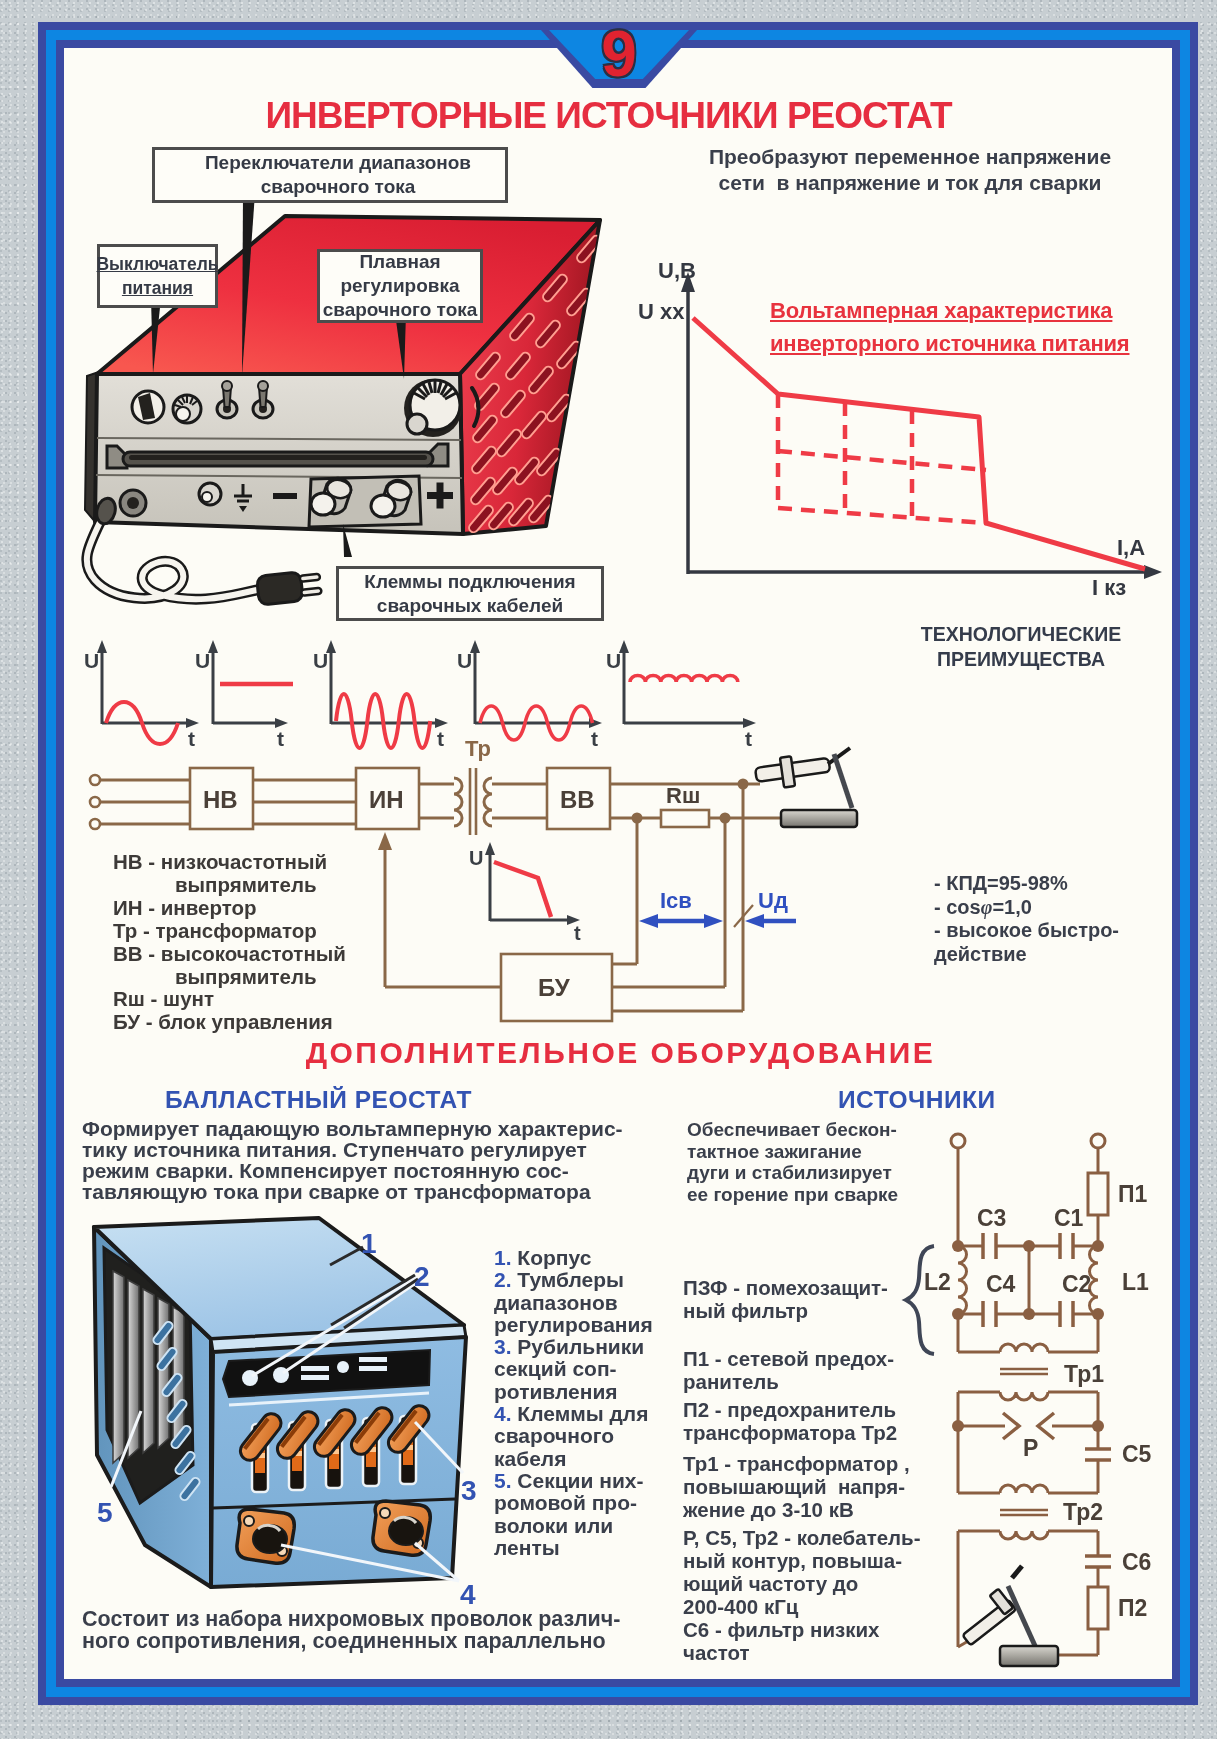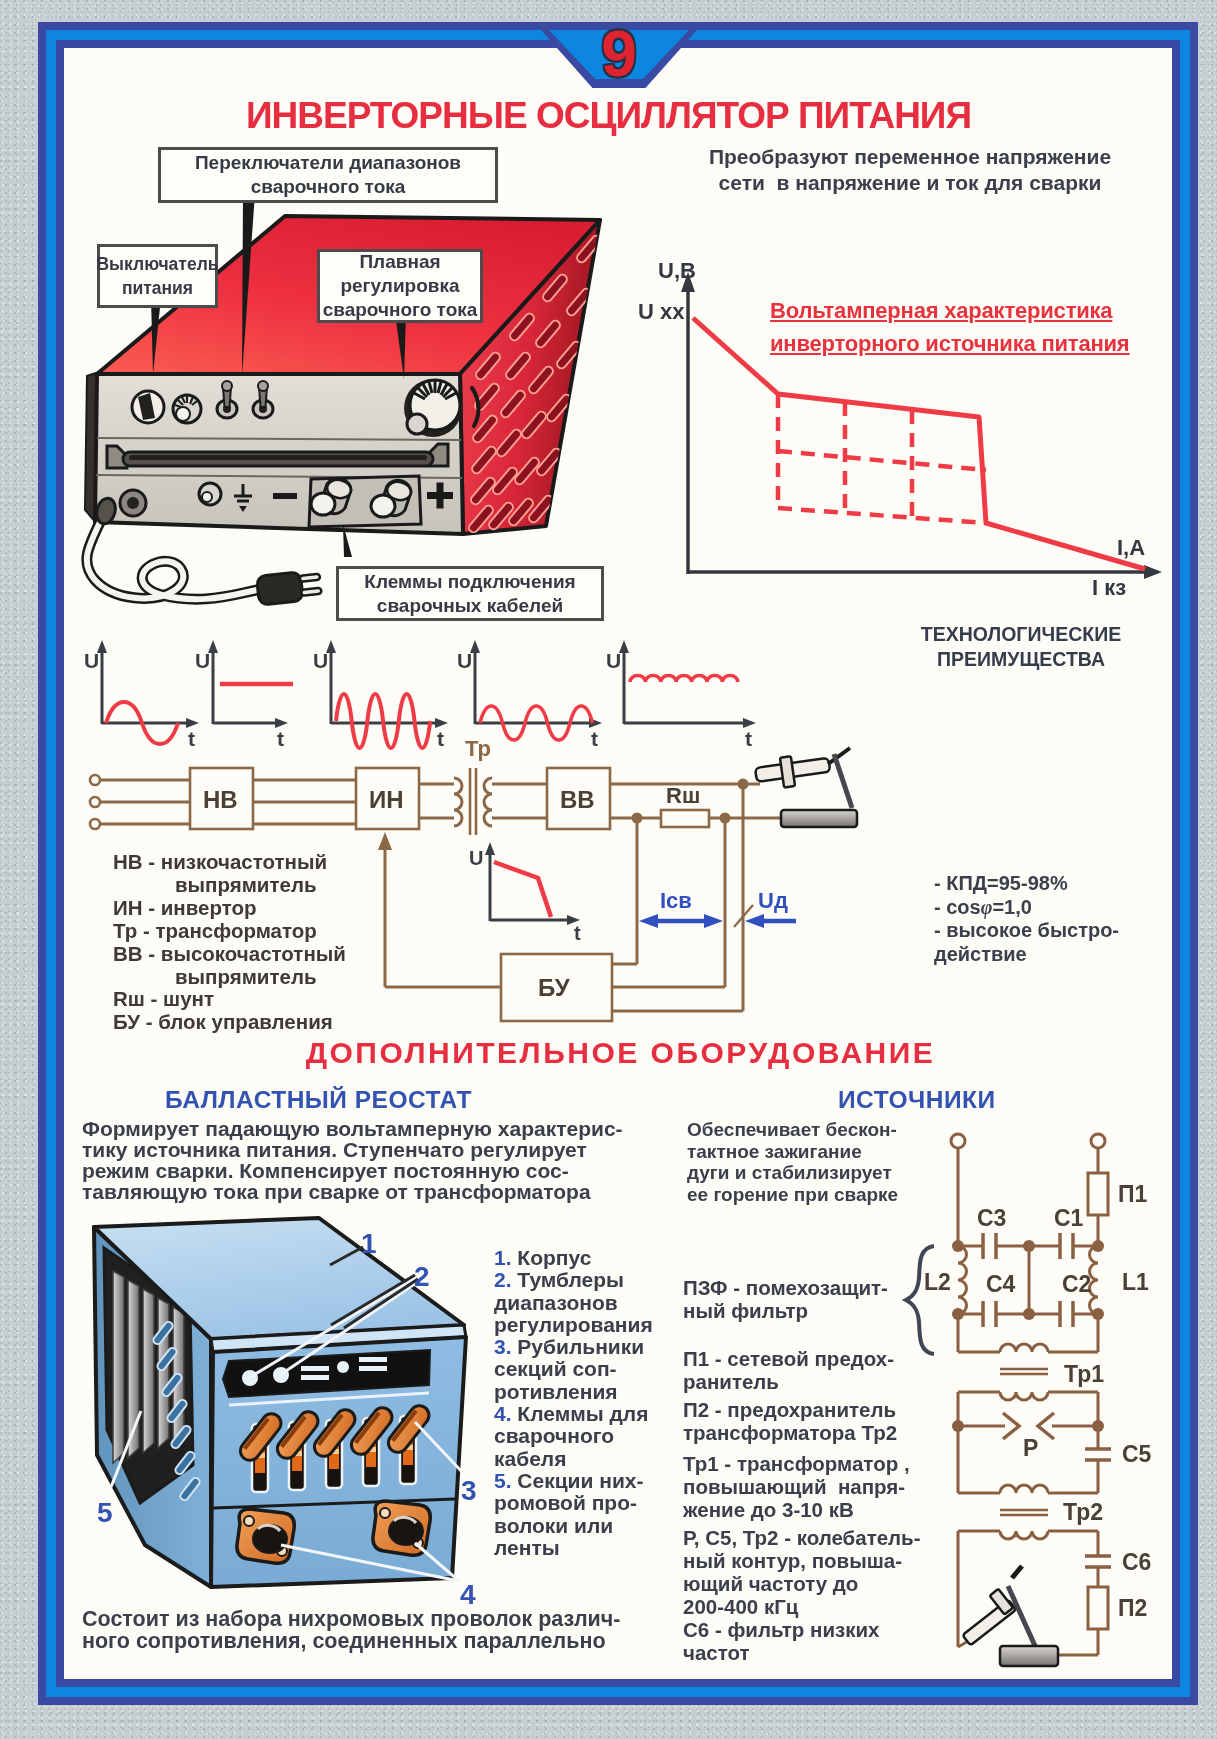--- a/index.html
+++ b/index.html
@@ -30,26 +30,26 @@
   <div class="frame"></div>
 
   <div class="abs" style="left:541px;top:30px;width:156px;height:58px;background:#3a4aa2;
        clip-path:polygon(0 0,100% 0,67% 100%,33% 100%);"></div>
   <div class="abs" style="left:549px;top:30px;width:140px;height:49px;background:#0d86e2;
        clip-path:polygon(0 0,100% 0,67% 100%,33% 100%);"></div>
   <div class="abs" style="left:541px;top:24px;width:156px;height:64px;text-align:center;line-height:60px;
        font-size:64px;font-weight:bold;color:#e02330;
        text-shadow:-1.7px -1.7px 0 #2a3044,1.7px -1.7px 0 #2a3044,-1.7px 1.7px 0 #2a3044,1.7px 1.7px 0 #2a3044,0 -1.7px 0 #2a3044,0 1.7px 0 #2a3044,-1.7px 0 0 #2a3044,1.7px 0 0 #2a3044;">9</div>
 
-  <h1>ИНВЕРТОРНЫЕ ОСЦИЛЛЯТОР ПИТАНИЯ</h1>
+  <h1>ИНВЕРТОРНЫЕ ИСТОЧНИКИ РЕОСТАТ</h1>
 
   <div class="abs b dk" style="left:700px;top:144px;width:420px;text-align:center;font-size:21px;line-height:26px;">Преобразуют переменное напряжение<br>сети&nbsp; в напряжение и ток для сварки</div>
 
-  <div class="labox" style="left:158px;top:147px;width:334px;height:50px;">Переключатели диапазонов<br>сварочного тока</div>
-  <div class="labox" style="left:97px;top:244px;width:115px;height:58px;font-size:17.5px;">Выключатель<br>питания</div>
+  <div class="labox" style="left:152px;top:147px;width:334px;height:50px;padding-left:16px;">Переключатели диапазонов<br>сварочного тока</div>
+  <div class="labox" style="left:97px;top:244px;width:115px;height:58px;font-size:17.5px;text-decoration:underline;">Выключатель<br>питания</div>
   <div class="labox" style="left:317px;top:249px;width:160px;height:68px;">Плавная<br>регулировка<br>сварочного тока</div>
   <div class="labox" style="left:336px;top:566px;width:262px;height:49px;">Клеммы подключения<br>сварочных кабелей</div>
 
   <div class="abs" id="machine" style="left:75px;top:200px;"><svg width="580" height="430" viewBox="0 0 580 430" style="overflow:visible">
 <defs>
 <linearGradient id="redtop" x1="0.15" y1="1" x2="0.75" y2="0">
  <stop offset="0" stop-color="#f8574f"></stop>
             <stop offset="0.45" stop-color="#ee3040"></stop>
             <stop offset="1" stop-color="#d91e32"></stop>
 </linearGradient>

